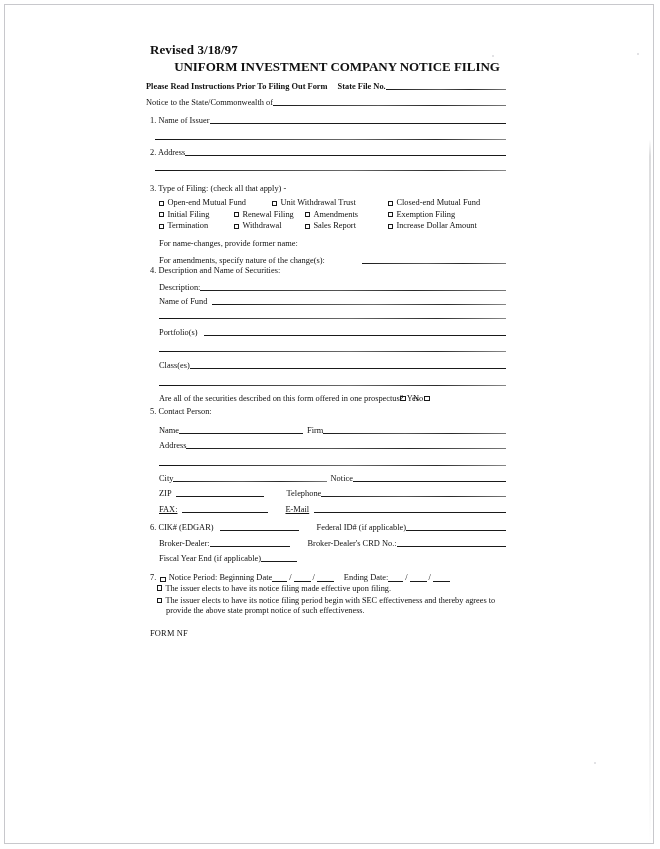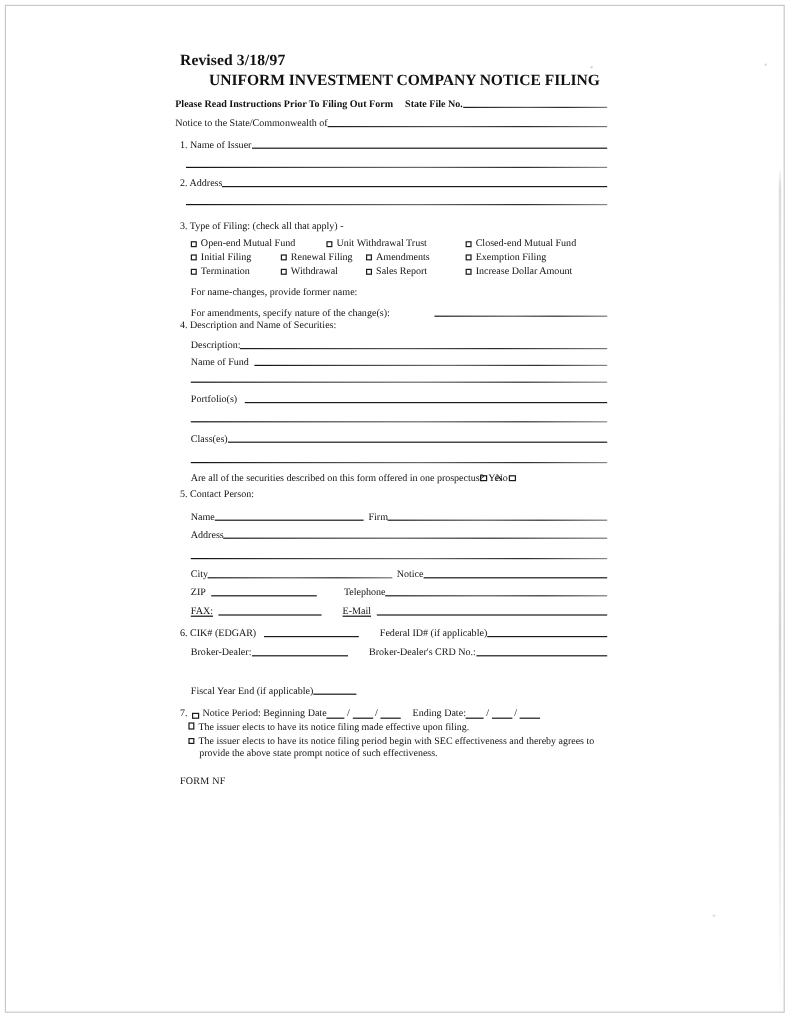--- a/index.html
+++ b/index.html
@@ -345,21 +345,21 @@
       </div>
 
       <div class="row line-h indent1" style="margin-top:3px;">
         <span class="lbl">Broker-Dealer:</span>
         <span class="rule" style="max-width:80px;"></span>
         <span style="width:18px;flex:0 0 auto;"></span>
         <span class="lbl">Broker-Dealer's CRD No.:</span>
         <span class="rule"></span>
       </div>
 
-      <div class="row line-h indent1" style="margin-top:20px;">
+      <div class="row line-h indent1" style="margin-top:3px;">
         <span class="lbl">Fiscal Year End (if applicable)</span>
         <span class="rule" style="max-width:36px;"></span>
       </div>
     </div>
 
     <div class="sec" style="margin-top:6px;padding-left:4px;">
       <div class="row line-h">
         <span class="lbl" style="margin-right:4px;">7.</span>
         <span class="cb"></span>
         <span class="lbl">Notice Period: Beginning Date</span>

